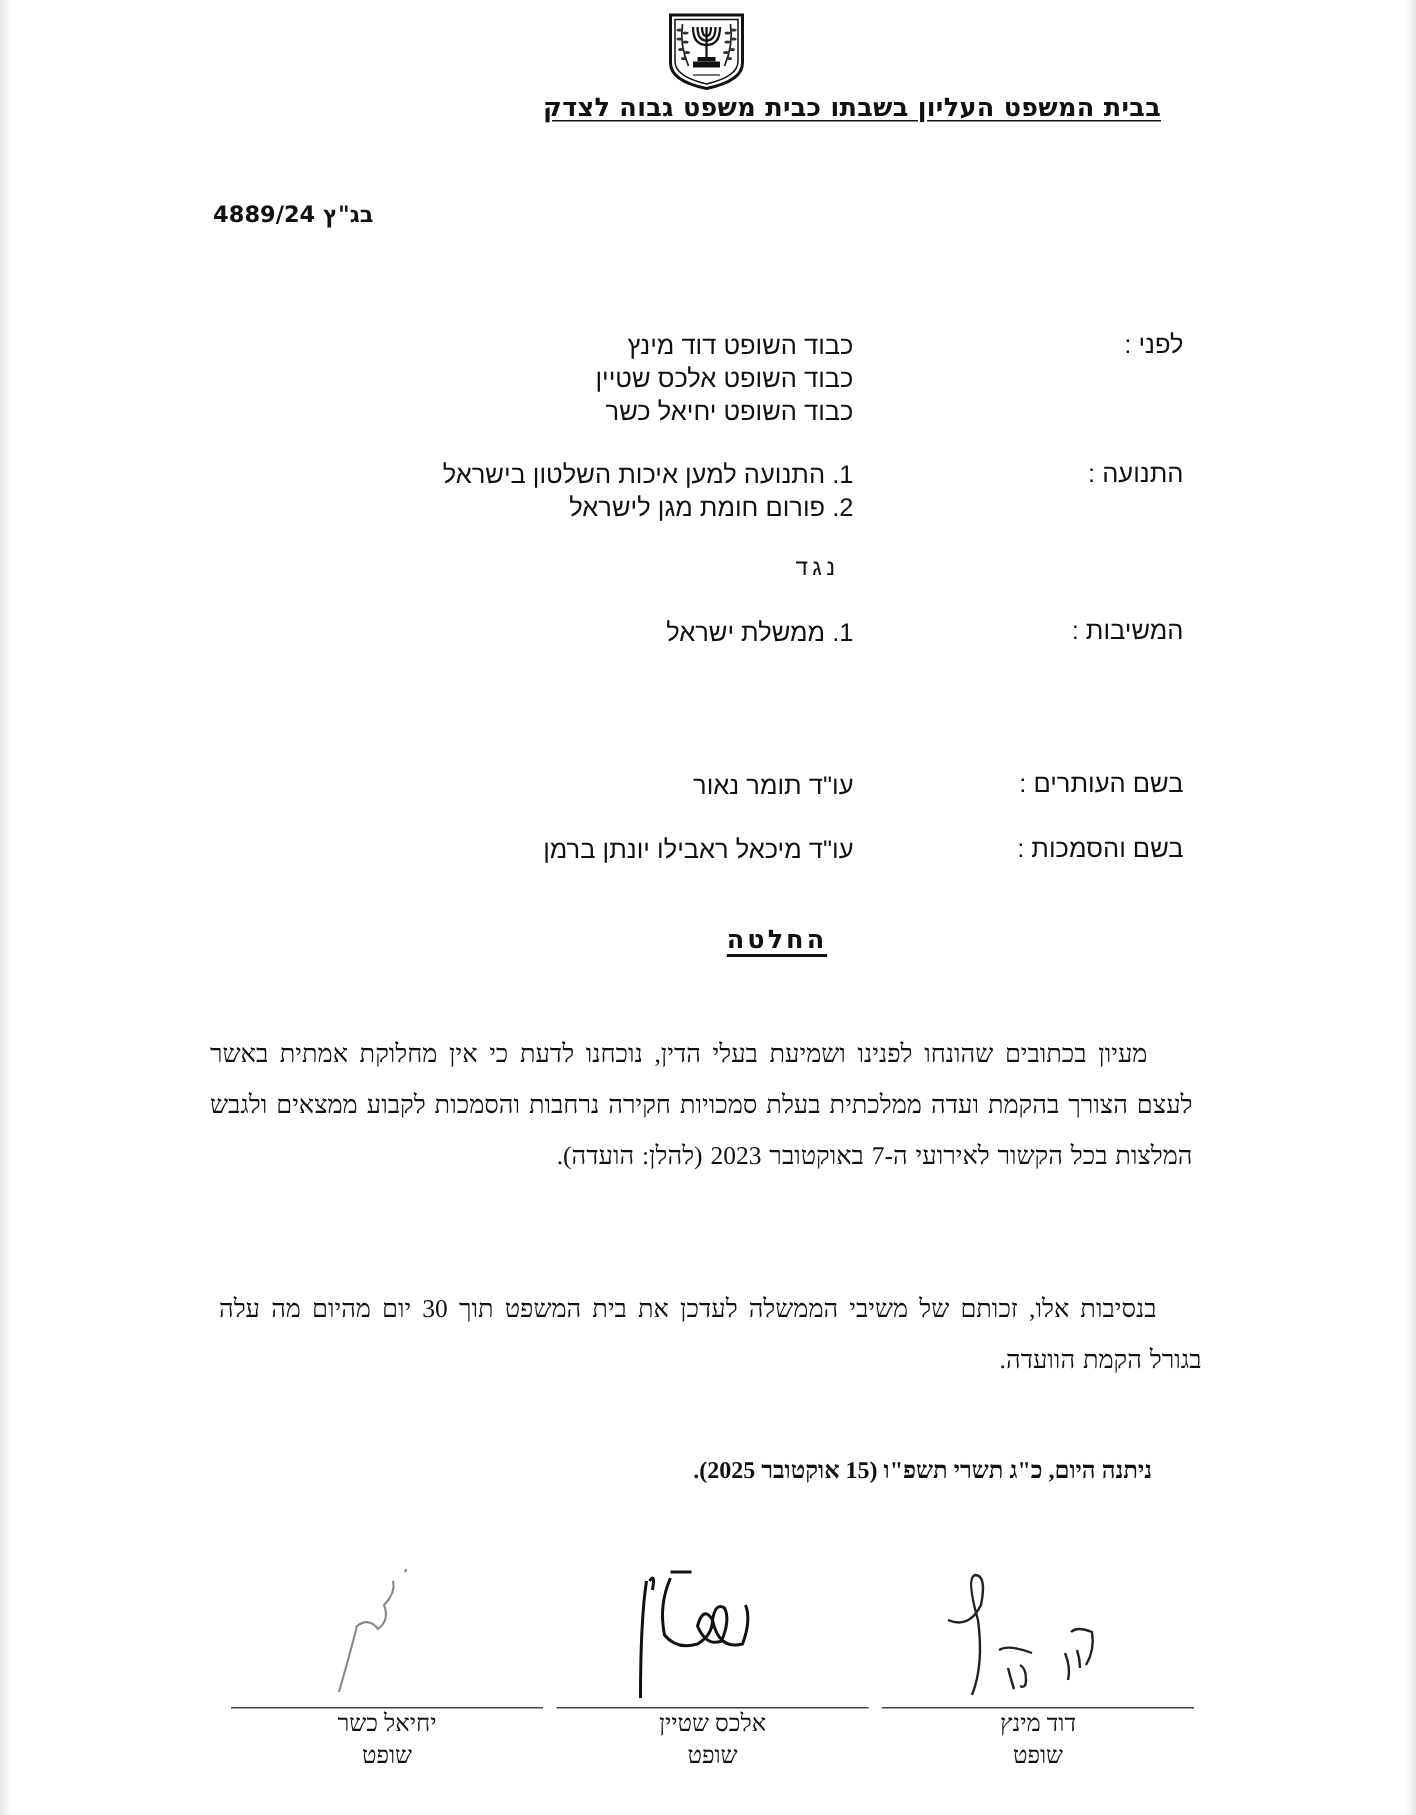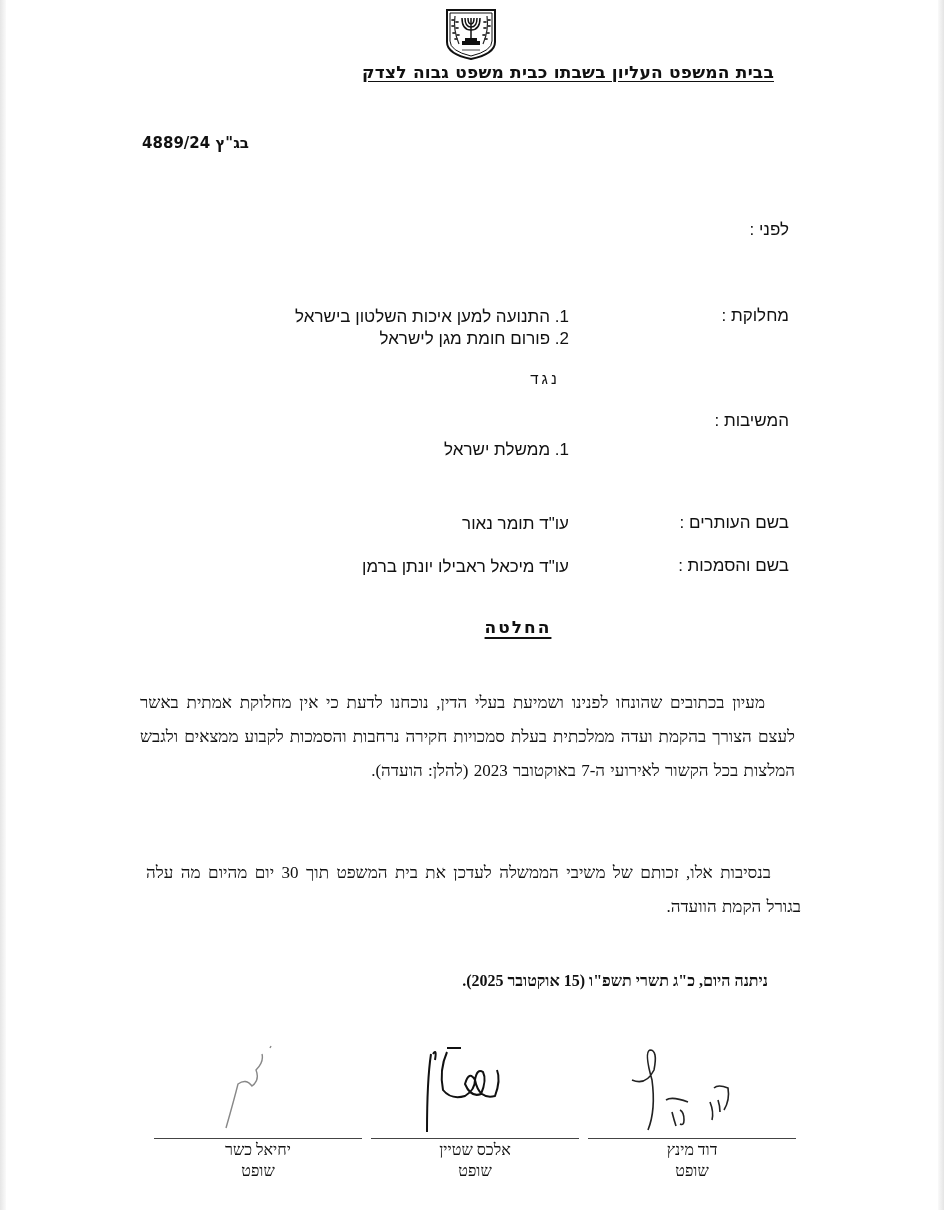--- a/index.html
+++ b/index.html
@@ -38,21 +38,21 @@
     .petitioners { right: 155px; top: 306px; width: 600px; height: 50px; }
     .petitioners .content { right: 220px; }
 
     .versus {
       position: absolute; left: 525px; top: 370px; width: 40px;
       direction: rtl; text-align: center; font-family: "Liberation Sans", sans-serif; font-size: 15px;
       letter-spacing: 3px; white-space: nowrap;
     }
 
     .respondents { right: 155px; top: 411px; width: 600px; height: 50px; }
-    .respondents .content { right: 220px; margin-top: 28px; }
+    .respondents .content { right: 220px; }
 
     .for-petitioners { right: 155px; top: 513px; width: 600px; height: 26px; }
     .for-petitioners .content { right: 220px; }
     .for-respondents { right: 155px; top: 556px; width: 600px; height: 26px; }
     .for-respondents .content { right: 220px; }
 
     .decision-title {
       position: absolute; left: 430px; top: 617px; width: 80px;
       direction: rtl; text-align: center;
       font-weight: bold; font-size: 17px; letter-spacing: 2px;
@@ -130,24 +130,29 @@
     <rect x="18" y="33" width="18" height="4" fill="#111"></rect>
     <line x1="18" y1="42" x2="36" y2="42" stroke="#444" stroke-width="1"></line>
   </svg>
 </div>
 
 <div class="court-title">בבית המשפט העליון בשבתו כבית משפט גבוה לצדק</div>
 <div class="case-number">בג"ץ 4889/24</div>
 
 <div class="row before">
   <span class="label">לפני :</span>
+  <div class="content">
+    <div>כבוד השופט דוד מינץ</div>
+    <div>כבוד השופט אלכס שטיין</div>
+    <div>כבוד השופט יחיאל כשר</div>
+  </div>
 </div>
 
 <div class="row petitioners">
-  <span class="label">מחלוקת :</span>
+  <span class="label">התנועה :</span>
   <div class="content">
     <div>1. התנועה למען איכות השלטון בישראל</div>
     <div>2. פורום חומת מגן לישראל</div>
   </div>
 </div>
 
 <div class="versus">נגד</div>
 
 <div class="row respondents">
   <span class="label">המשיבות :</span>

